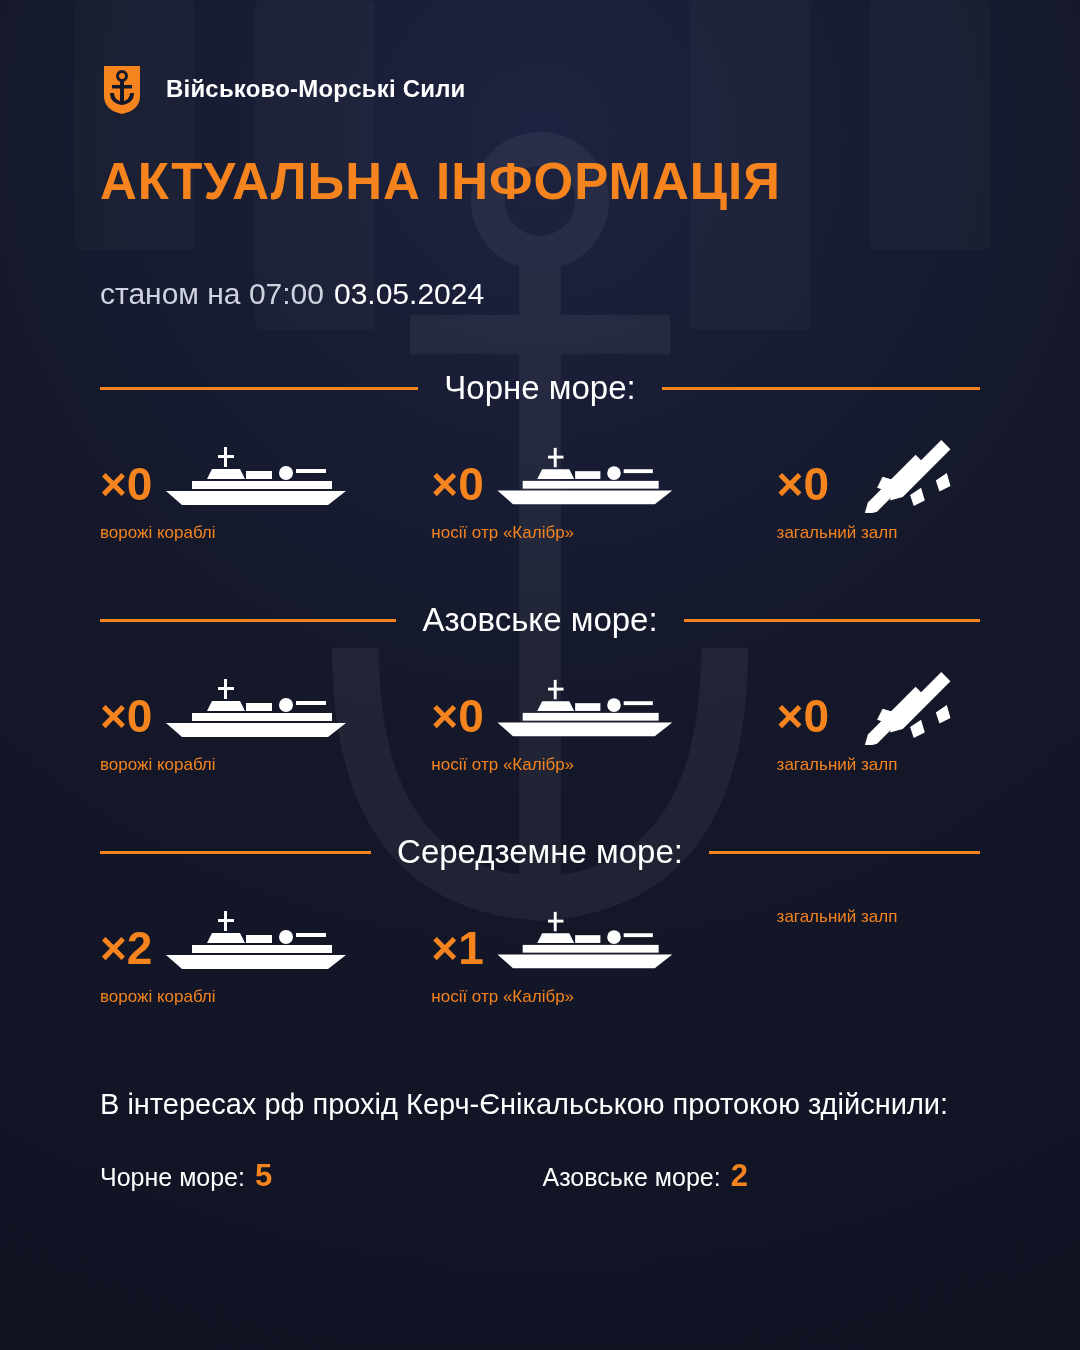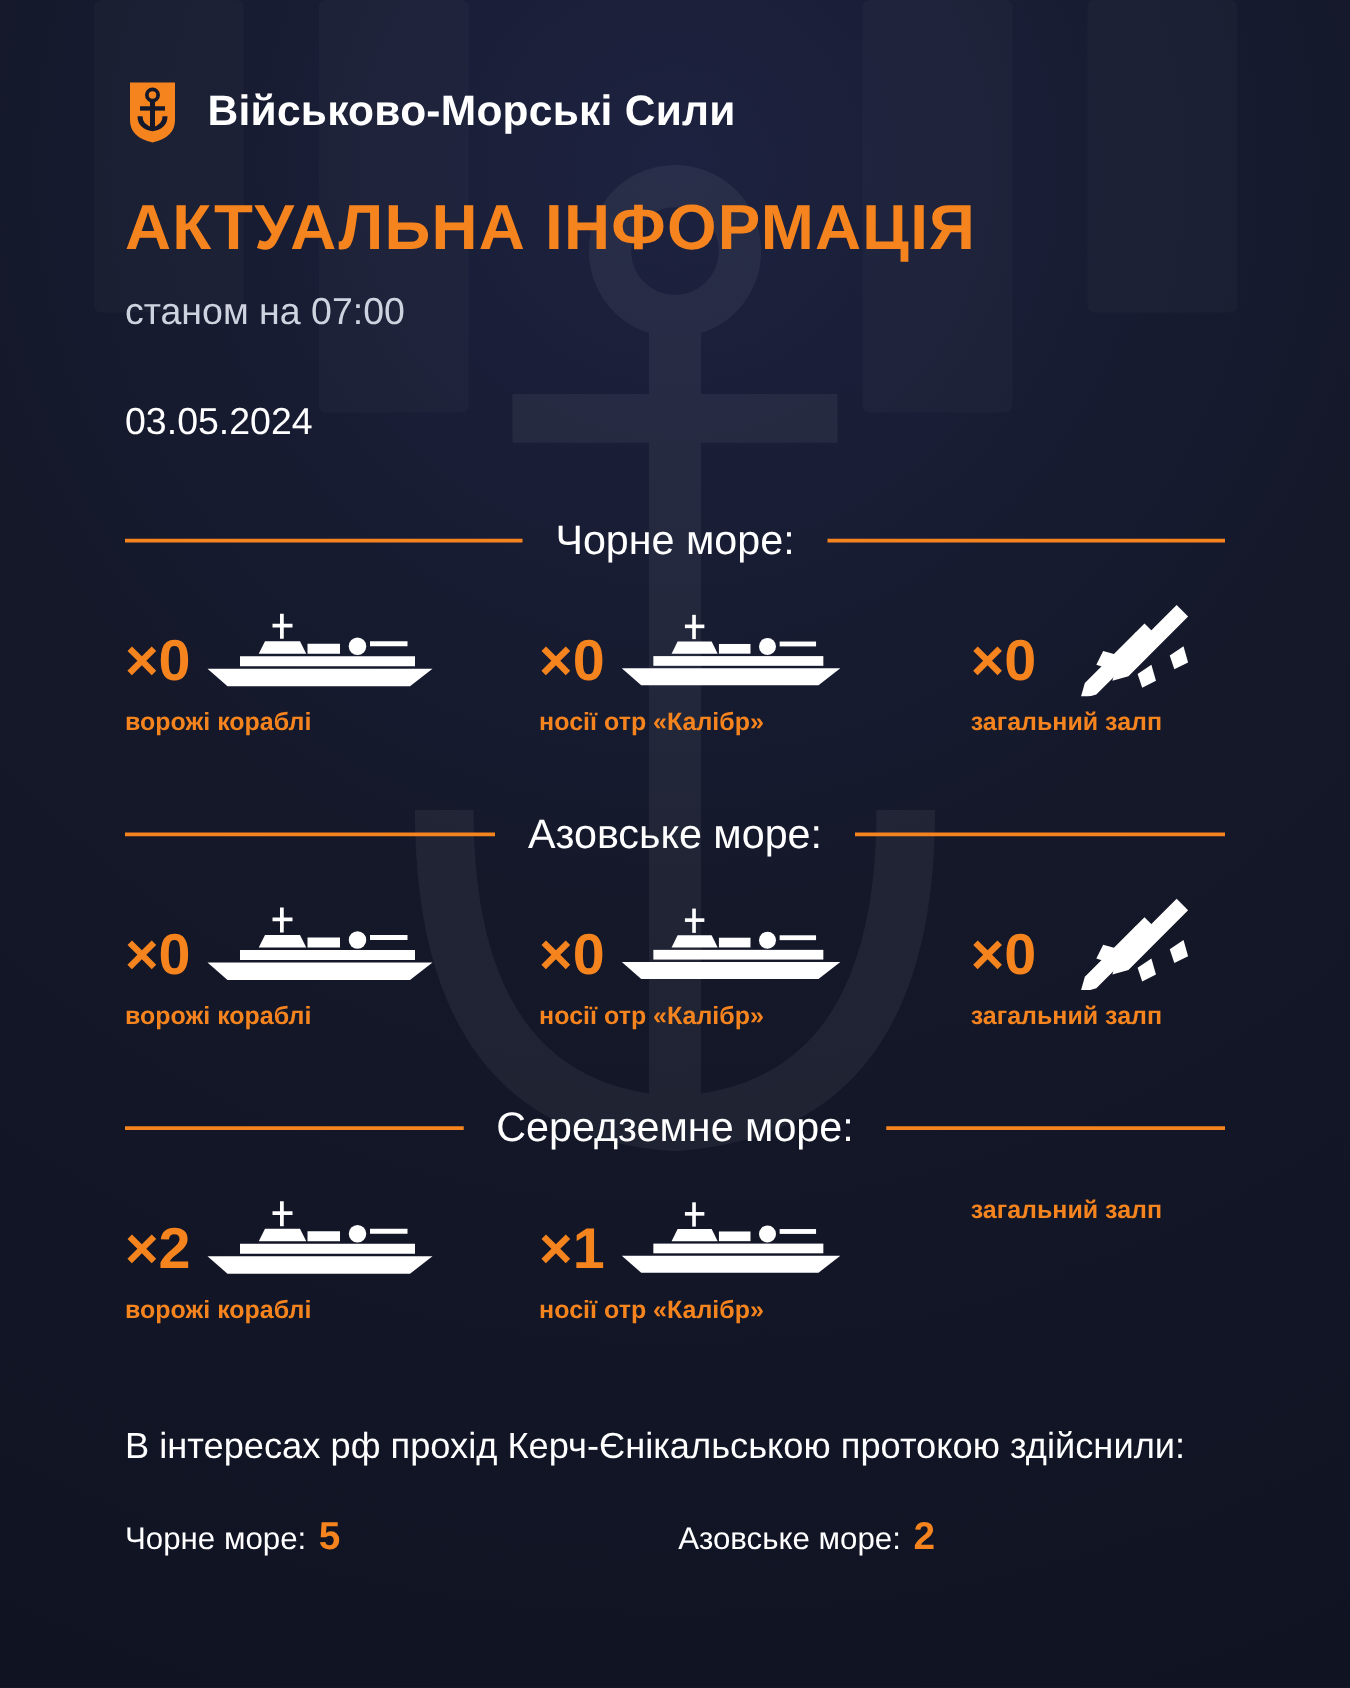--- a/index.html
+++ b/index.html
@@ -53,42 +53,41 @@
     gap: 22px;
   }
   .brand-mark {
     width: 44px;
     height: 54px;
     flex: 0 0 auto;
   }
   .brand-mark svg { display: block; width: 100%; height: 100%; }
   .brand-title {
     color: #ffffff;
-    font-size: 34px;
+    font-size: 24px;
     font-weight: bold;
     letter-spacing: 0.2px;
     white-space: nowrap;
   }
 
   .headline {
     margin-top: 40px;
     color: #f5841f;
     font-size: 51px;
     font-weight: bold;
     letter-spacing: 1px;
     line-height: 1;
   }
   .subline {
     margin-top: 26px;
     font-size: 30px;
     color: #cfd3e0;
     display: flex;
     gap: 10px;
     align-items: baseline;
-    flex-direction: column;
   }
   .subline .date {
     color: #ffffff;
     font-weight: normal;
     margin-top: 44px;
   }
 
   
   .section {
     margin-top: 58px;
@@ -140,22 +139,22 @@
   }
   .ship-icon svg { display: block; width: 100%; height: 100%; }
   .missile-icon {
     width: 160px;
     height: 78px;
     margin-left: 4px;
   }
   .missile-icon svg { display: block; width: 100%; height: 100%; }
   .stat-label {
     color: #f5841f;
-    font-size: 20px;
-    font-weight: bold;
+    font-size: 17px;
+    font-weight: normal;
     margin-top: 10px;
   }
 
   
   .footer {
     margin-top: 78px;
   }
   .footer-title {
     color: #ffffff;
     font-size: 29px;

